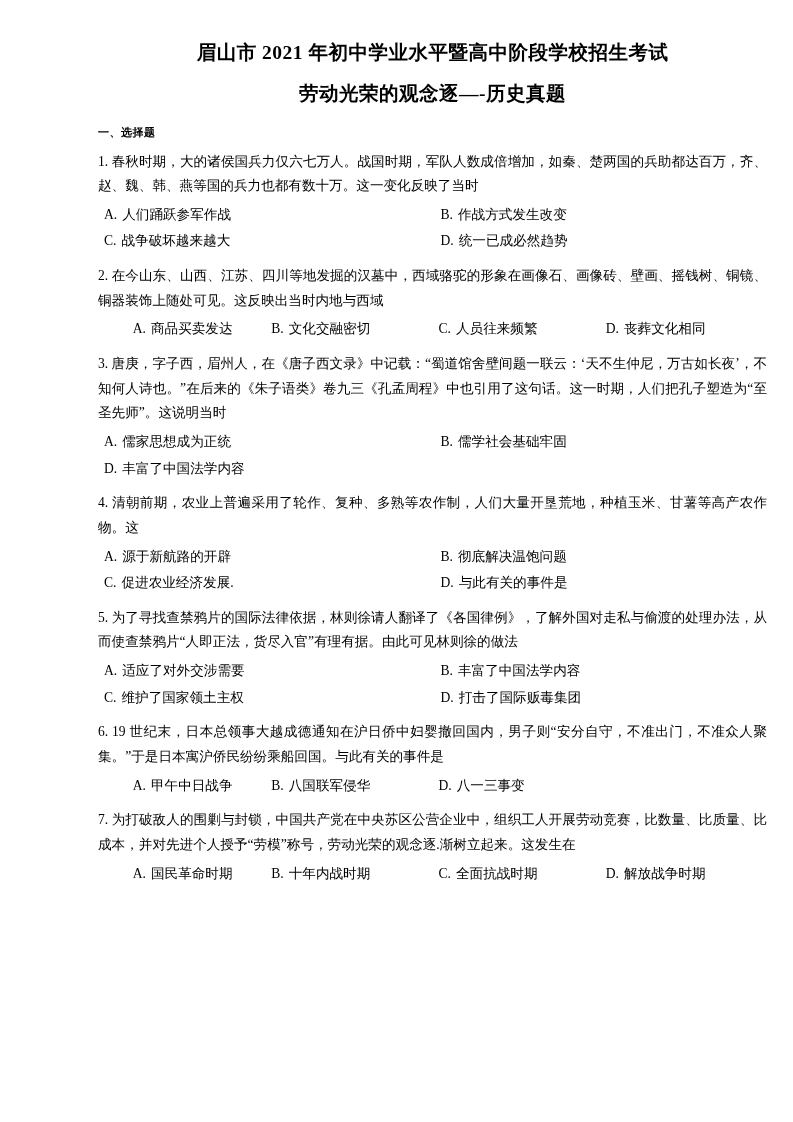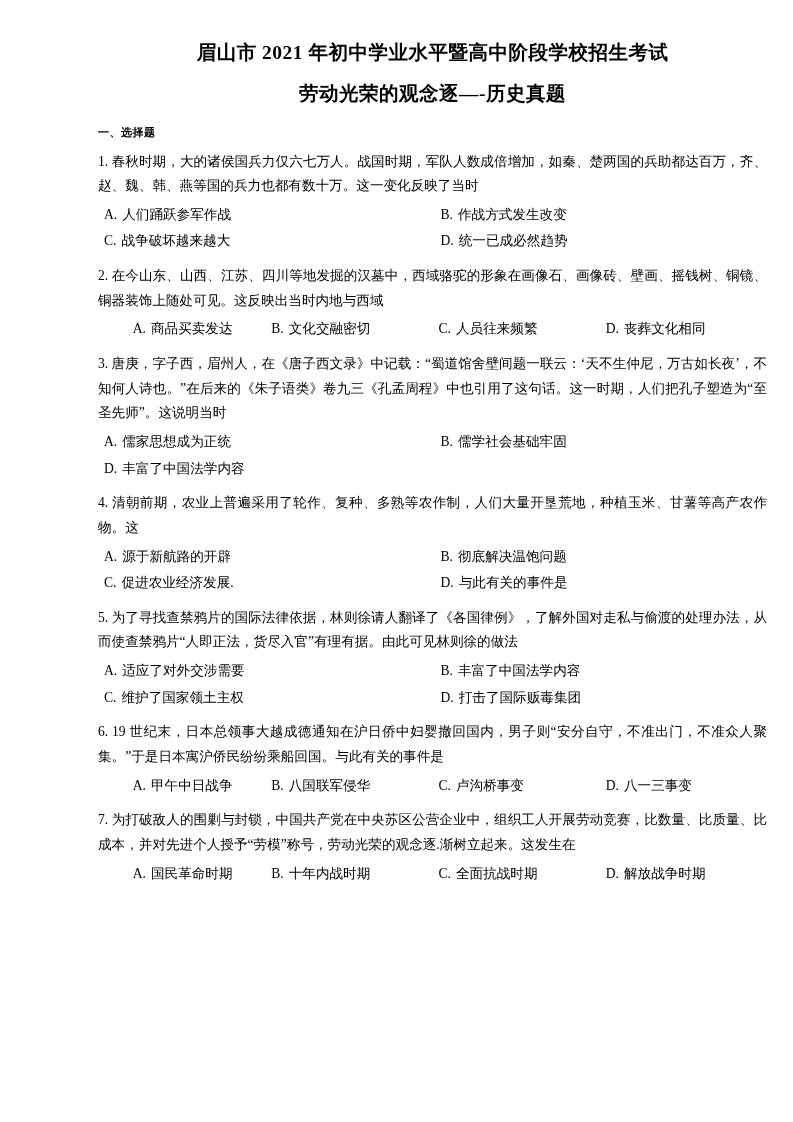--- a/index.html
+++ b/index.html
@@ -131,21 +131,20 @@
       <div class="opt"><span class="lab">C.</span><span>维护了国家领土主权</span></div>
       <div class="opt"><span class="lab">D.</span><span>打击了国际贩毒集团</span></div>
     </div>
   </div>
 
   <div class="q">
     <div class="q-text">6. 19 世纪末，日本总领事大越成德通知在沪日侨中妇婴撤回国内，男子则“安分自守，不准出门，不准众人聚集。”于是日本寓沪侨民纷纷乘船回国。与此有关的事件是</div>
     <div class="opts four">
       <div class="opt"><span class="lab">A.</span><span>甲午中日战争</span></div>
       <div class="opt"><span class="lab">B.</span><span>八国联军侵华</span></div>
-      <div class="opt"><span class="lab">C.</span><span>卢沟桥事变</span></div>
       <div class="opt"><span class="lab">D.</span><span>八一三事变</span></div>
     </div>
   </div>
 
   <div class="q">
     <div class="q-text">7. 为打破敌人的围剿与封锁，中国共产党在中央苏区公营企业中，组织工人开展劳动竞赛，比数量、比质量、比成本，并对先进个人授予“劳模”称号，劳动光荣的观念逐.渐树立起来。这发生在</div>
     <div class="opts four">
       <div class="opt"><span class="lab">A.</span><span>国民革命时期</span></div>
       <div class="opt"><span class="lab">B.</span><span>十年内战时期</span></div>
       <div class="opt"><span class="lab">C.</span><span>全面抗战时期</span></div>

